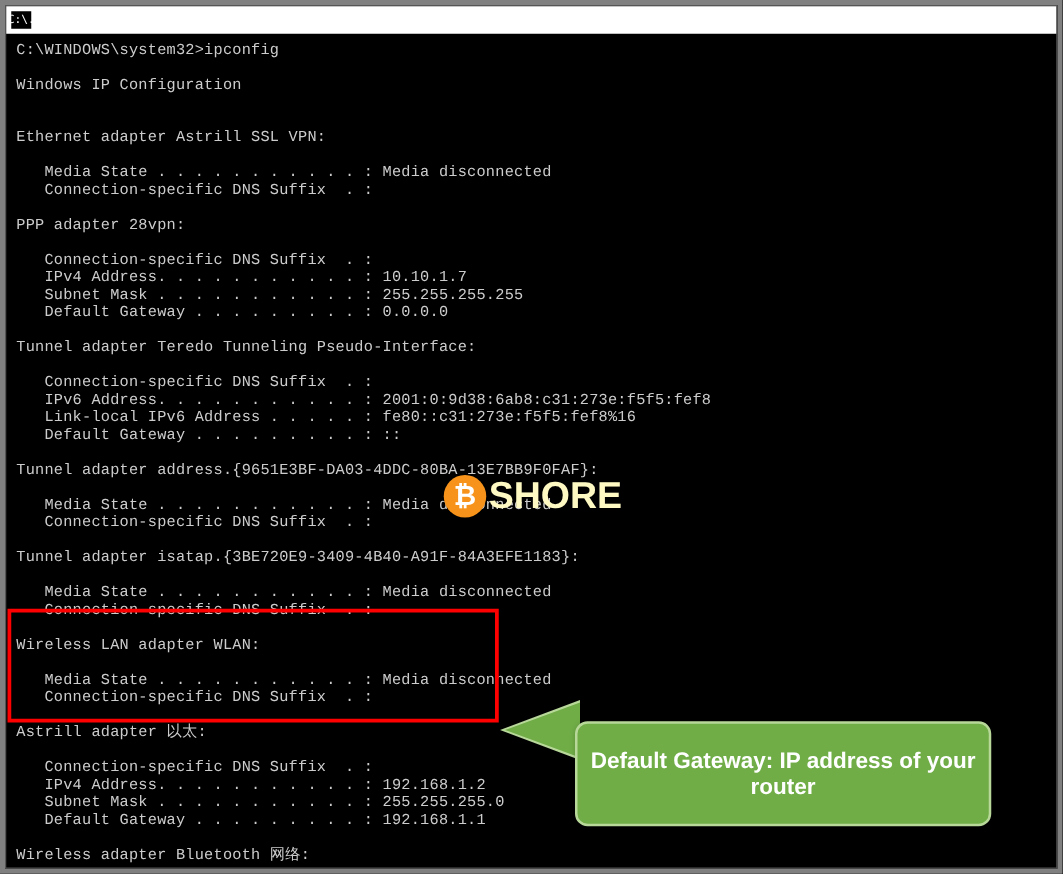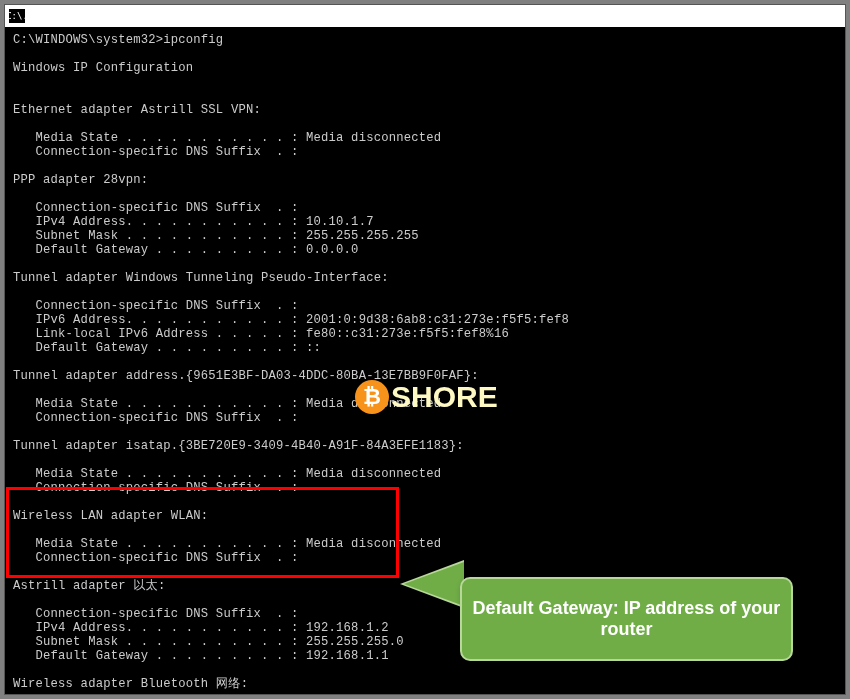--- a/index.html
+++ b/index.html
@@ -133,21 +133,21 @@
 <span>   Media State . . . . . . . . . . . : Media disconnected</span>
 <span>   Connection-specific DNS Suffix  . :</span>
 <span></span>
 <span>PPP adapter 28vpn:</span>
 <span></span>
 <span>   Connection-specific DNS Suffix  . :</span>
 <span>   IPv4 Address. . . . . . . . . . . : 10.10.1.7</span>
 <span>   Subnet Mask . . . . . . . . . . . : 255.255.255.255</span>
 <span>   Default Gateway . . . . . . . . . : 0.0.0.0</span>
 <span></span>
-<span>Tunnel adapter Windows Tunneling Pseudo-Interface:</span>
+<span>Tunnel adapter Teredo Tunneling Pseudo-Interface:</span>
 <span></span>
 <span>   Connection-specific DNS Suffix  . :</span>
 <span>   IPv6 Address. . . . . . . . . . . : 2001:0:9d38:6ab8:c31:273e:f5f5:fef8</span>
 <span>   Link-local IPv6 Address . . . . . : fe80::c31:273e:f5f5:fef8%16</span>
 <span>   Default Gateway . . . . . . . . . : ::</span>
 <span></span>
 <span>Tunnel adapter address.{9651E3BF-DA03-4DDC-80BA-13E7BB9F0FAF}:</span>
 <span></span>
 <span>   Media State . . . . . . . . . . . : Media disconnected</span>
 <span>   Connection-specific DNS Suffix  . :</span>

